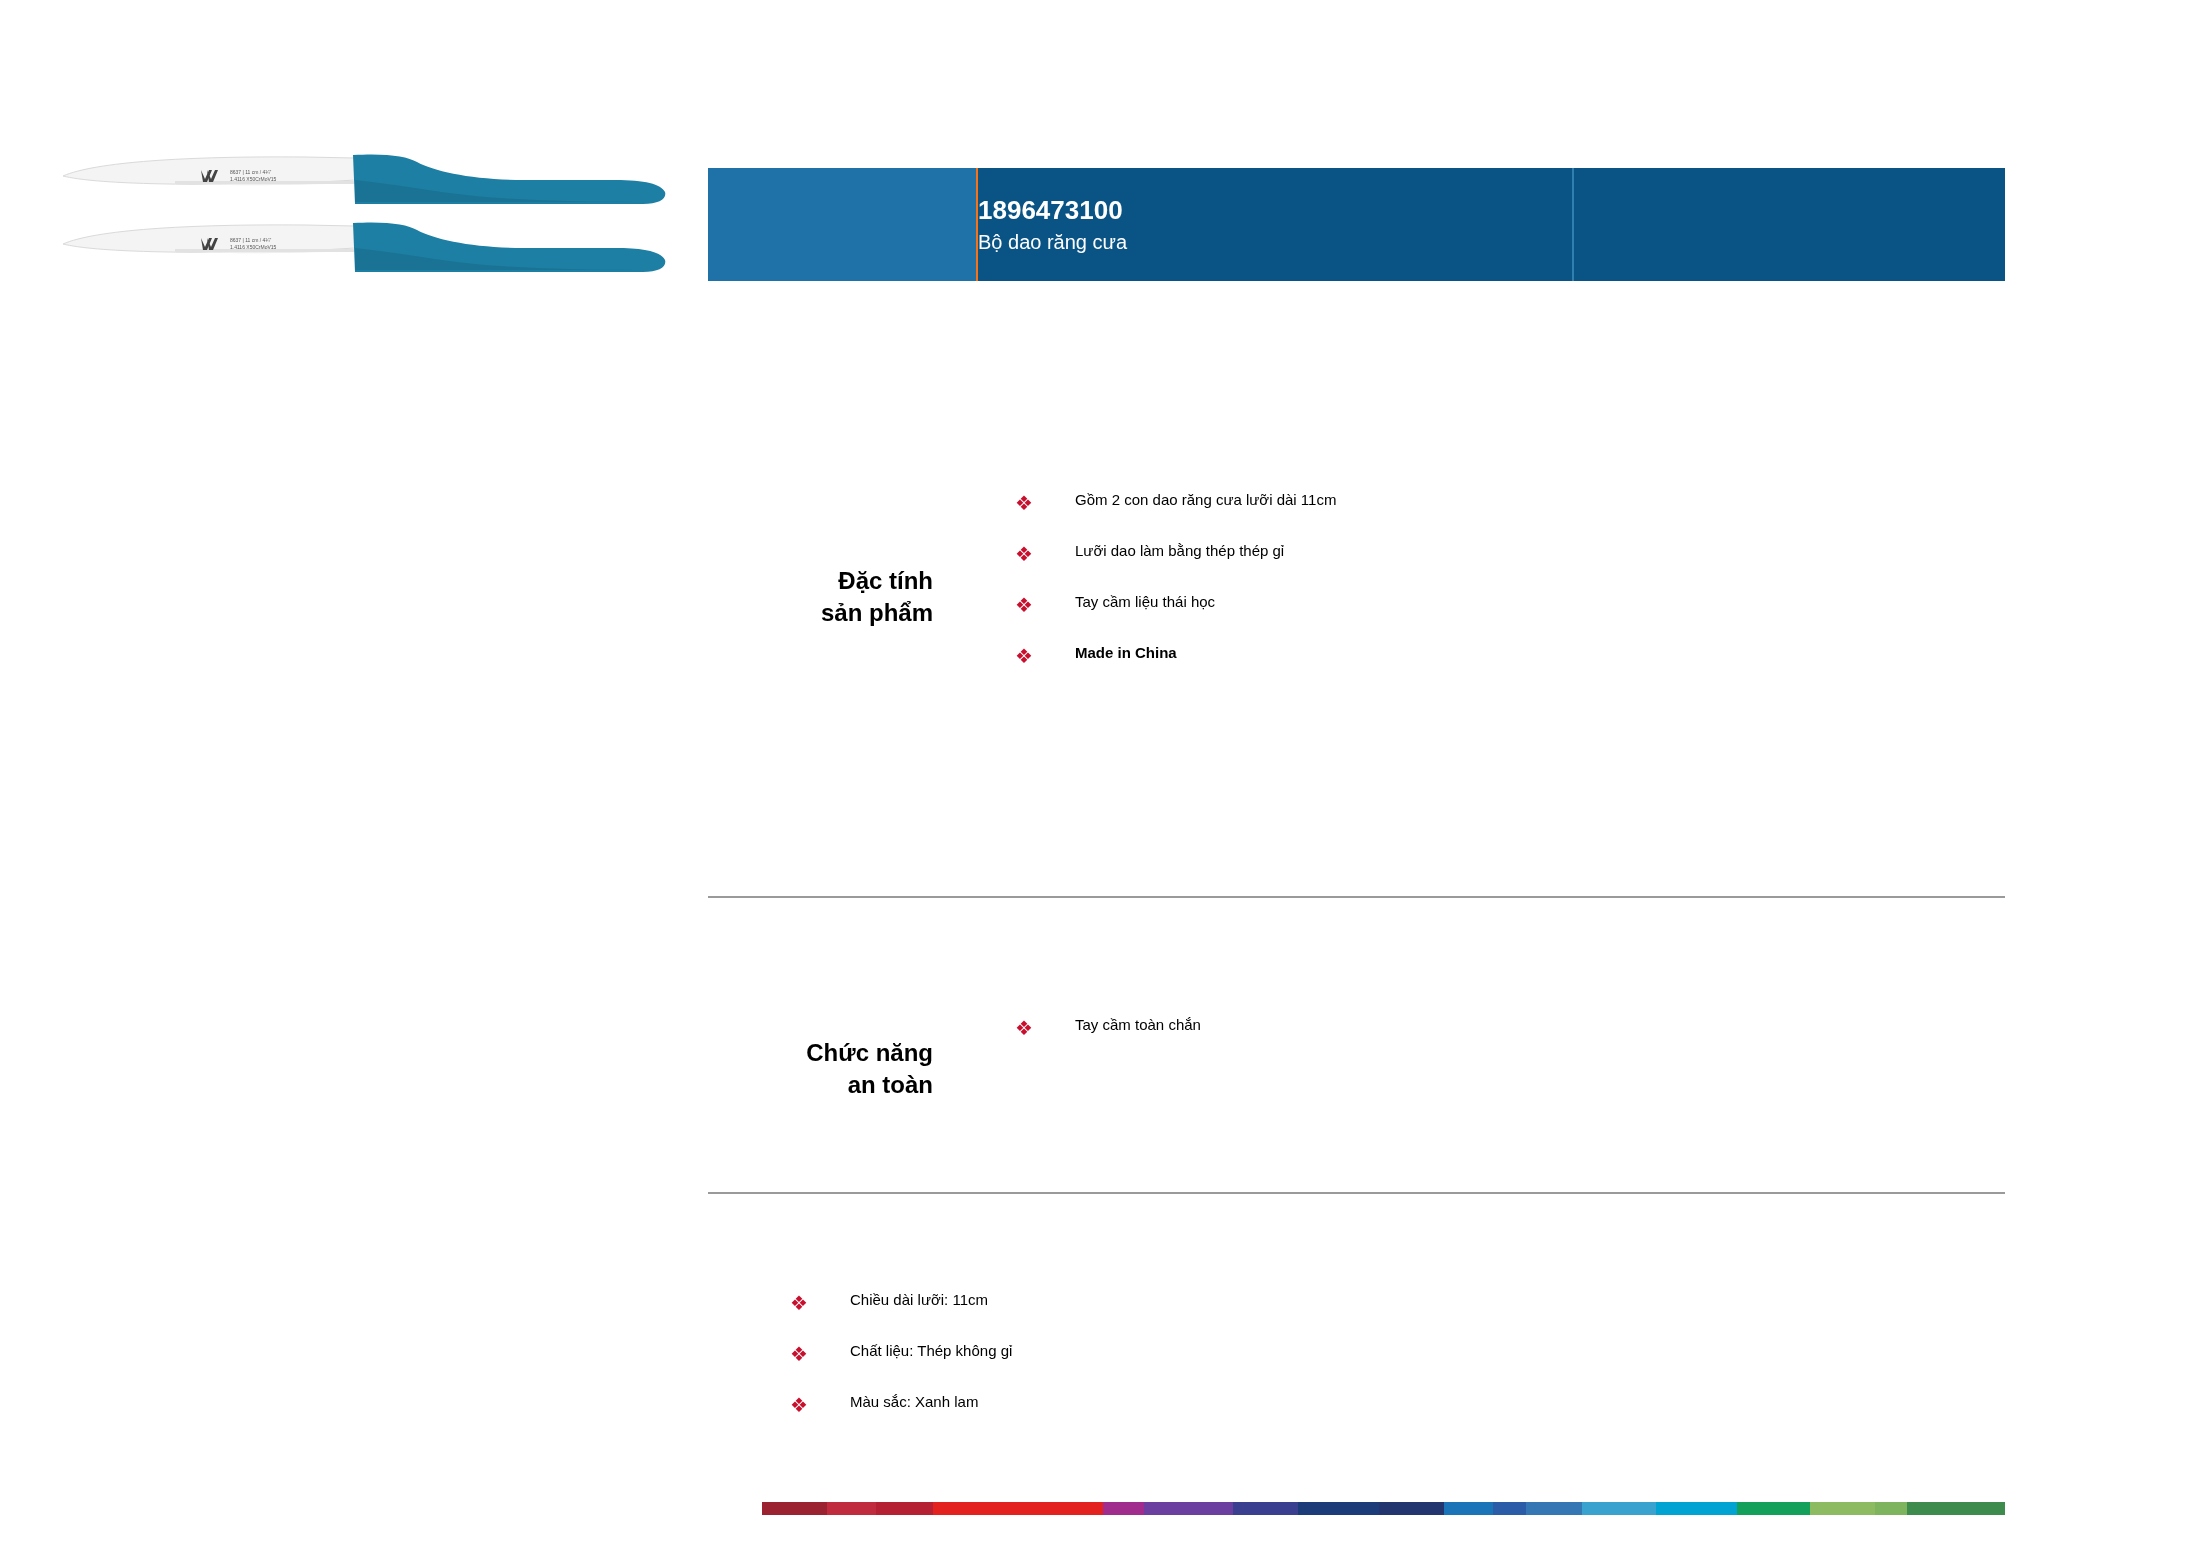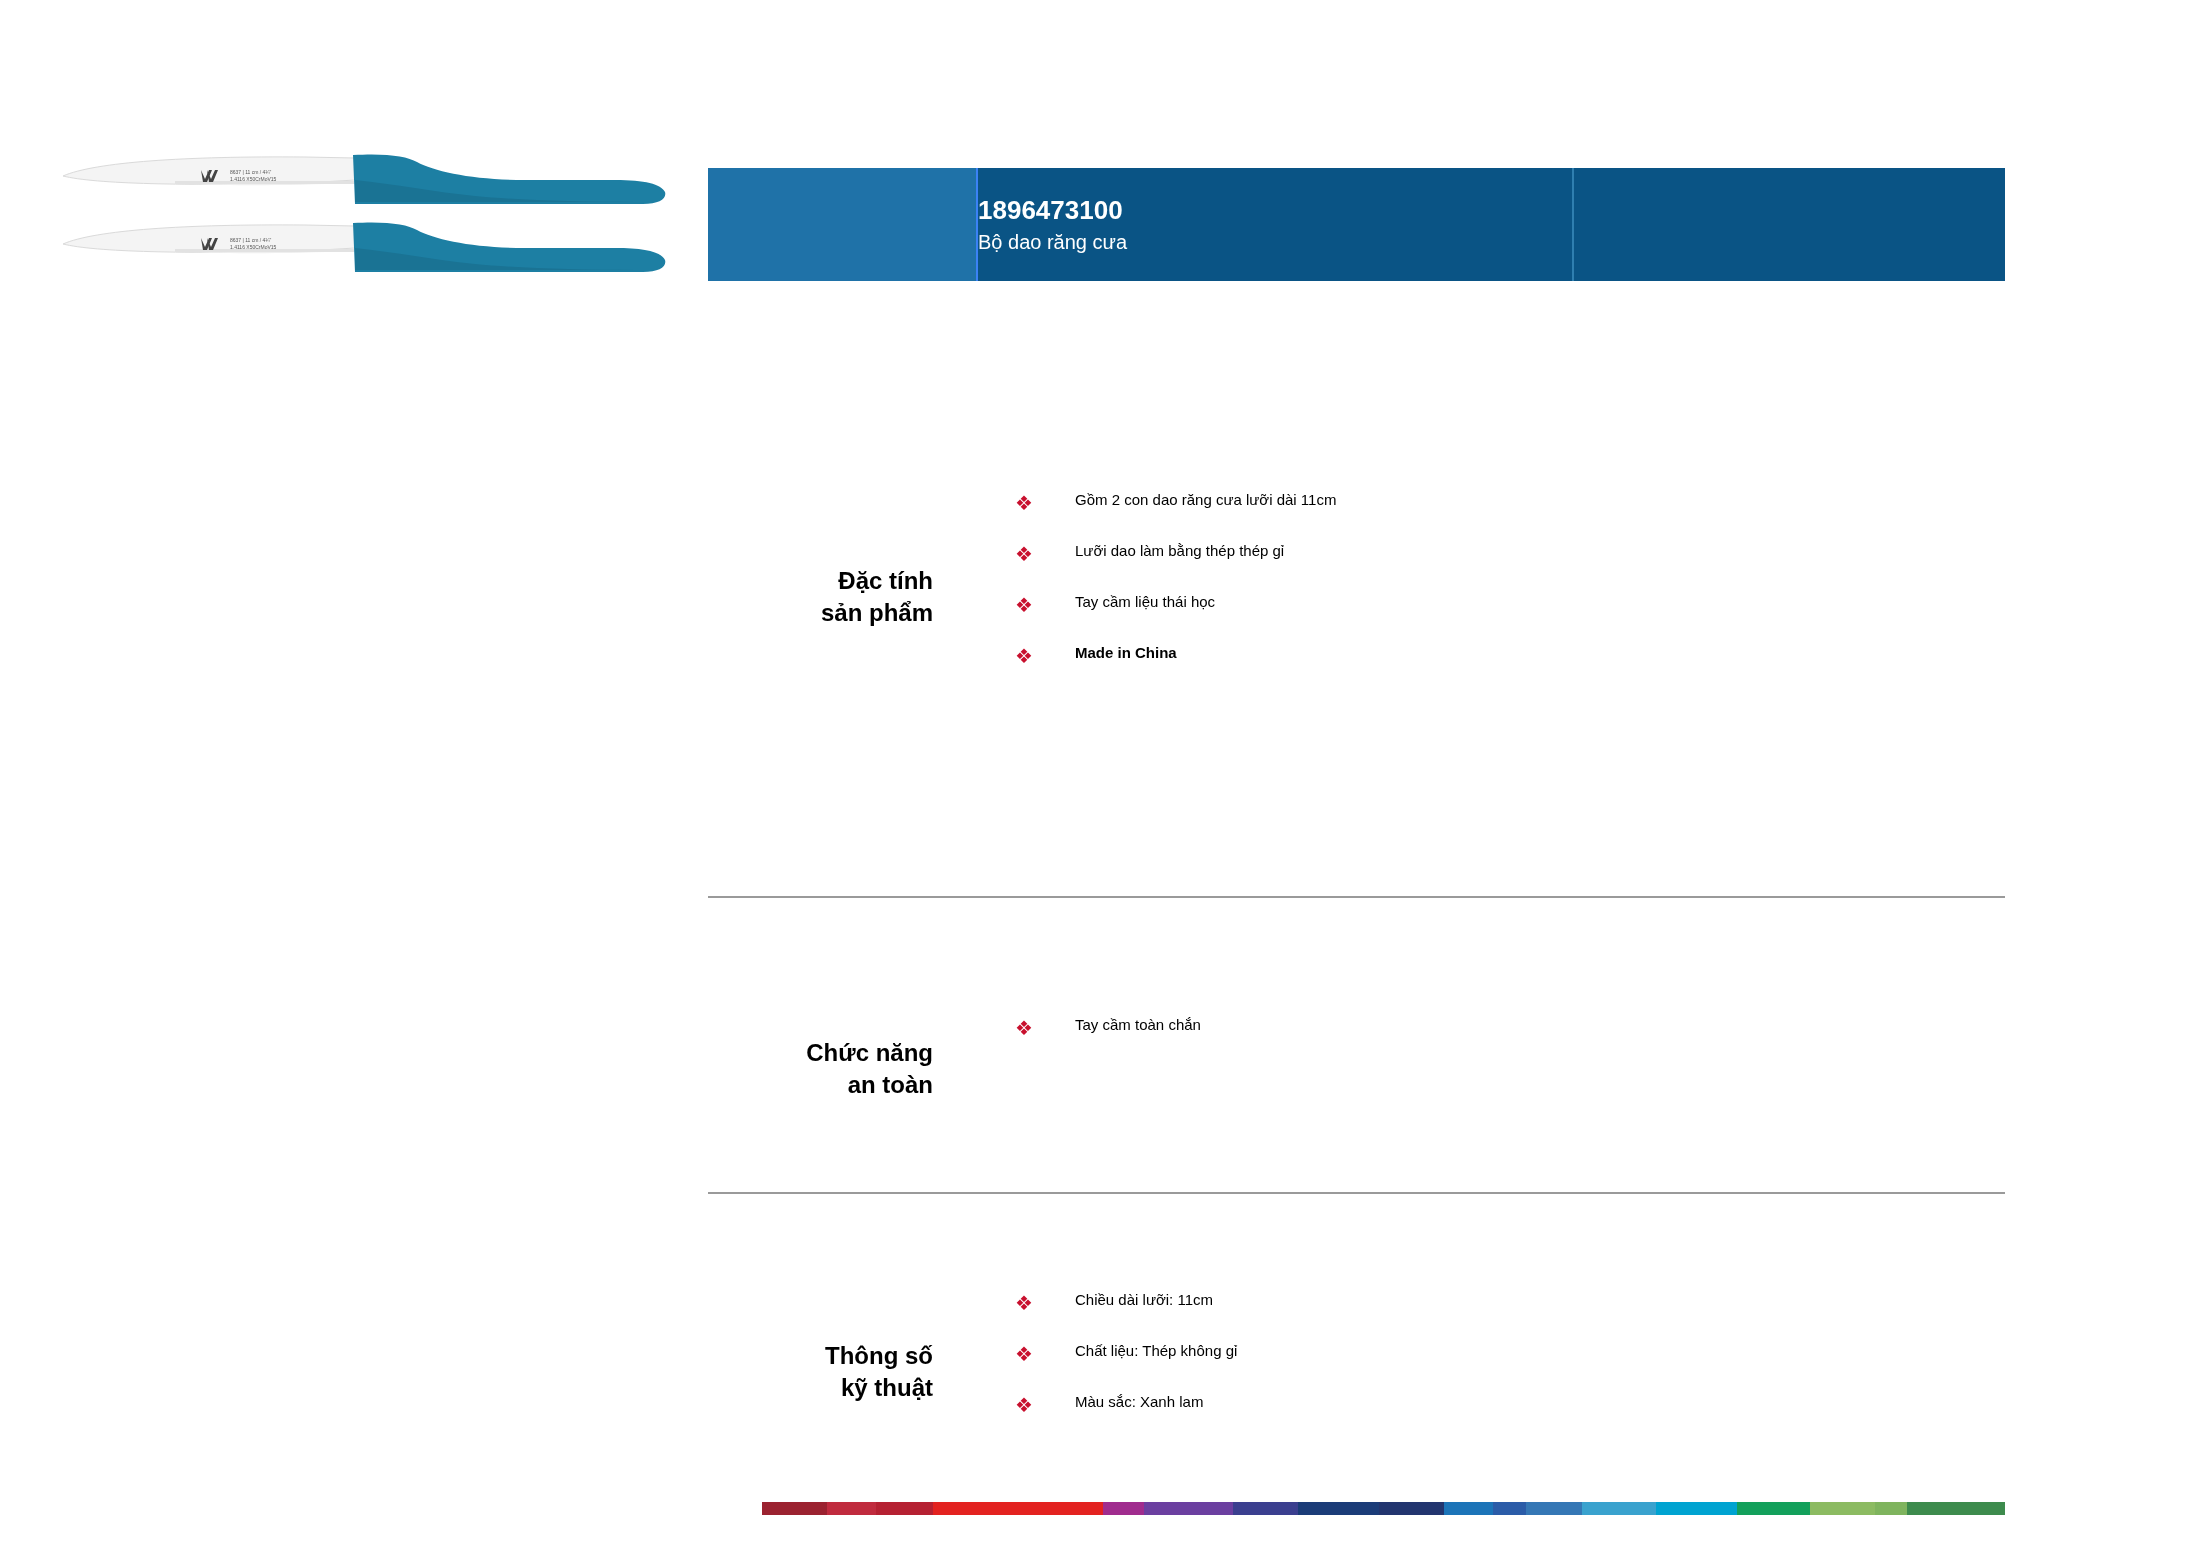--- a/index.html
+++ b/index.html
@@ -50,21 +50,21 @@
     width: 268px;
     height: 100%;
     background: #1F72A8;
   }
   .header-panel-center {
     width: 596px;
     height: 100%;
     background: #0A5party;
     background: #0A5485;
     position: relative;
-    border-left: 2px solid #3b82f6;
+    border-left: 2px solid #f97316;
   }
   .header-panel-right {
     flex: 1;
     height: 100%;
     background: #0A5485;
     border-left: 2px solid #2F7FB0;
   }
   .header-text-wrap {
     position: absolute;
     left: 0px;
@@ -253,22 +253,20 @@
 an toàn</div>
       <ul class="bullet-list">
           <li class="bullet-item">
             <span class="bullet-marker" style="color: rgb(200, 16, 46);">❖</span>
             <span class="bullet-text">Tay cầm toàn chắn</span>
           </li>
         </ul>
     </div>
 
     <div class="section section-specs">
-      <div class="section-label label-specs">Thông số
-kỹ thuật</div>
       <ul class="bullet-list">
           <li class="bullet-item">
             <span class="bullet-marker" style="color: rgb(200, 16, 46);">❖</span>
             <span class="bullet-text">Chiều dài lưỡi: 11cm</span>
           </li>
           <li class="bullet-item">
             <span class="bullet-marker" style="color: rgb(200, 16, 46);">❖</span>
             <span class="bullet-text">Chất liệu: Thép không gỉ</span>
           </li>
           <li class="bullet-item">

